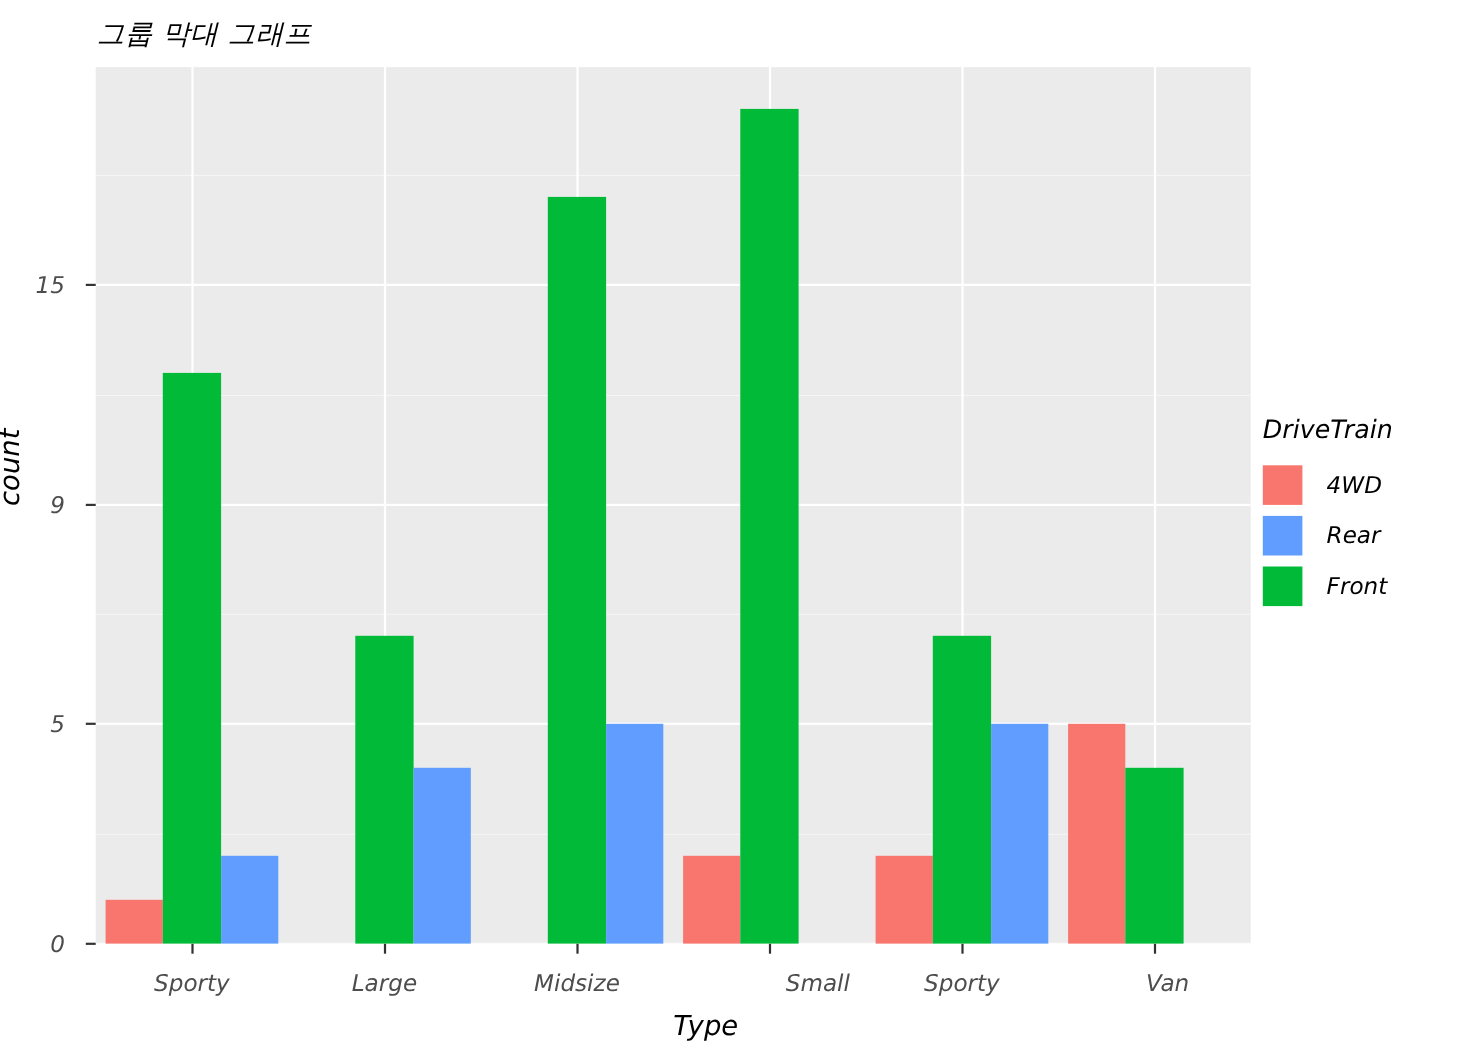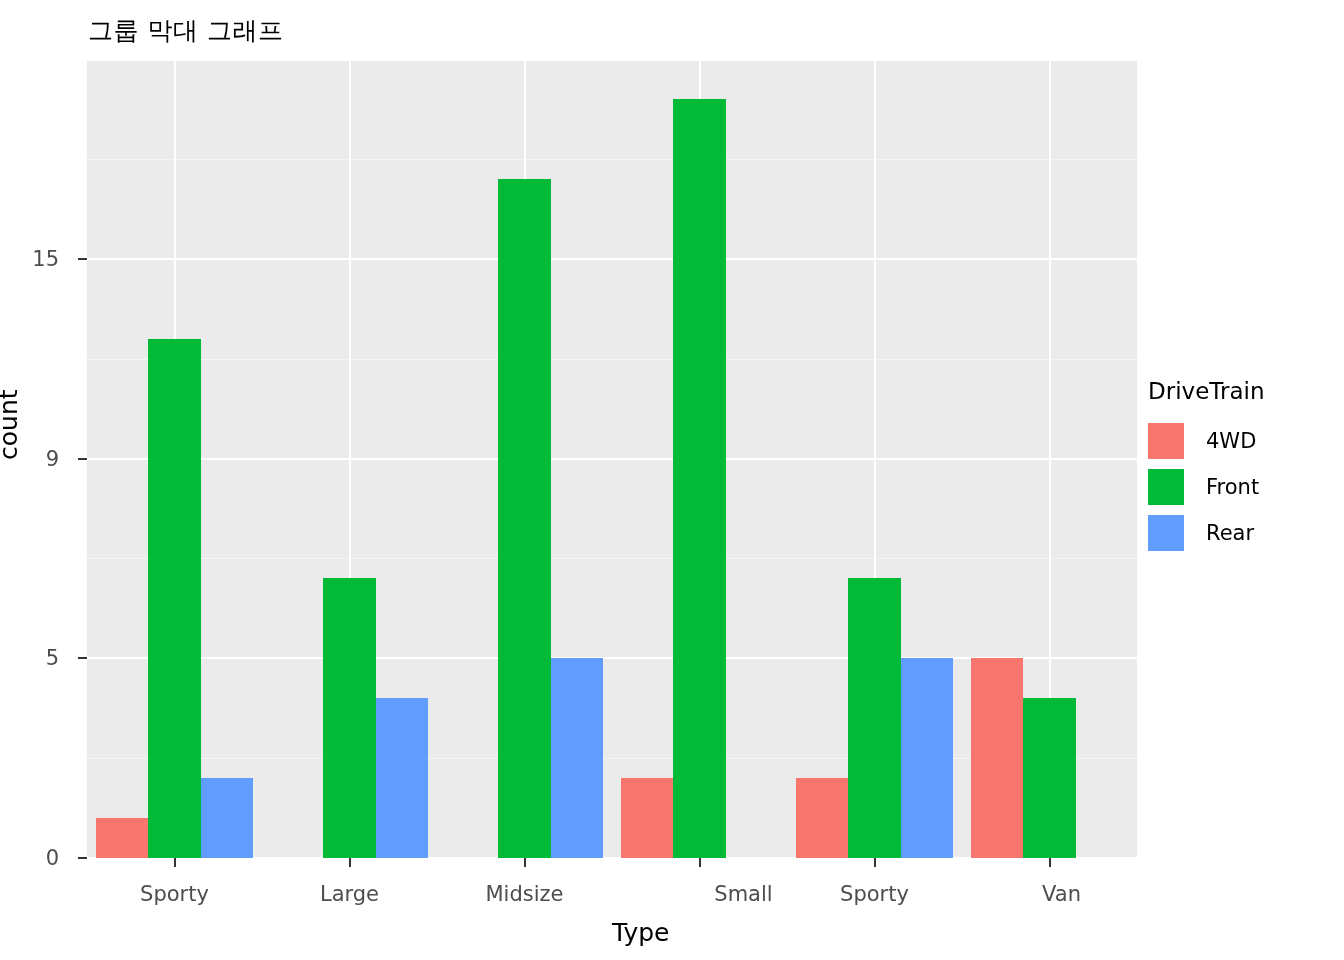--- a/index.html
+++ b/index.html
@@ -14,20 +14,21 @@
     overflow: hidden;
     position: relative;
   }
 
   #plot-root {
     position: absolute;
     left: 0; top: 0;
     width: 1344px;
     height: 960px;
     background: #ffffff;
+    font-style: italic;
   }
 
   
   .plot-title {
     position: absolute;
     left: 88px;
     top: 14px;
     font-size: 25px;
     color: #000000;
     white-space: nowrap;
@@ -224,23 +225,23 @@
   <div class="axis-title-x">Type</div>
 
   <div class="legend">
     <div class="legend-title">DriveTrain</div>
     <div id="legend-rows">
         <div class="legend-row">
           <div class="legend-key" style="background: rgb(248, 118, 109);"></div>
           <div class="legend-label">4WD</div>
         </div>
         <div class="legend-row">
+          <div class="legend-key" style="background: rgb(97, 156, 255);"></div>
+          <div class="legend-label">Rear</div>
+        </div>
+        <div class="legend-row">
           <div class="legend-key" style="background: rgb(0, 186, 56);"></div>
           <div class="legend-label">Front</div>
         </div>
-        <div class="legend-row">
-          <div class="legend-key" style="background: rgb(97, 156, 255);"></div>
-          <div class="legend-label">Rear</div>
-        </div>
       </div>
   </div>
 
 </div>
 
 </body></html>

